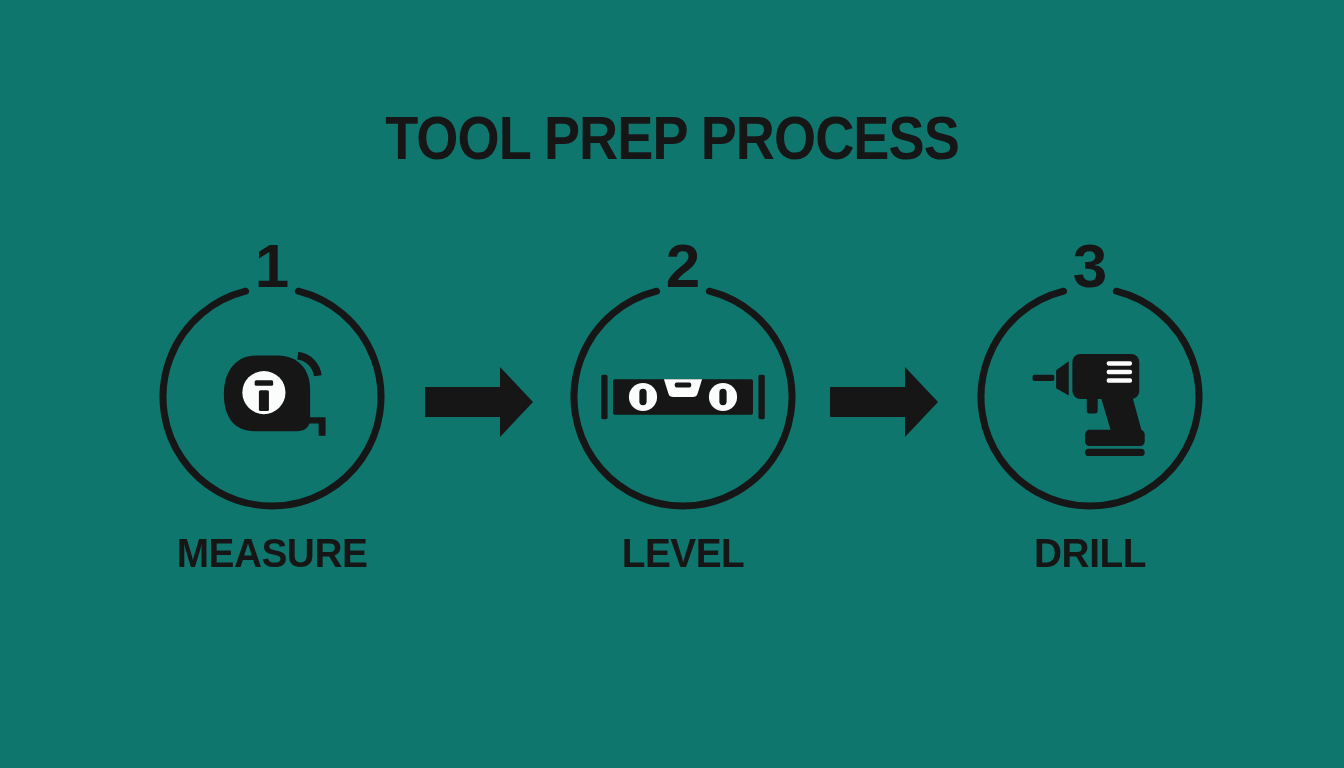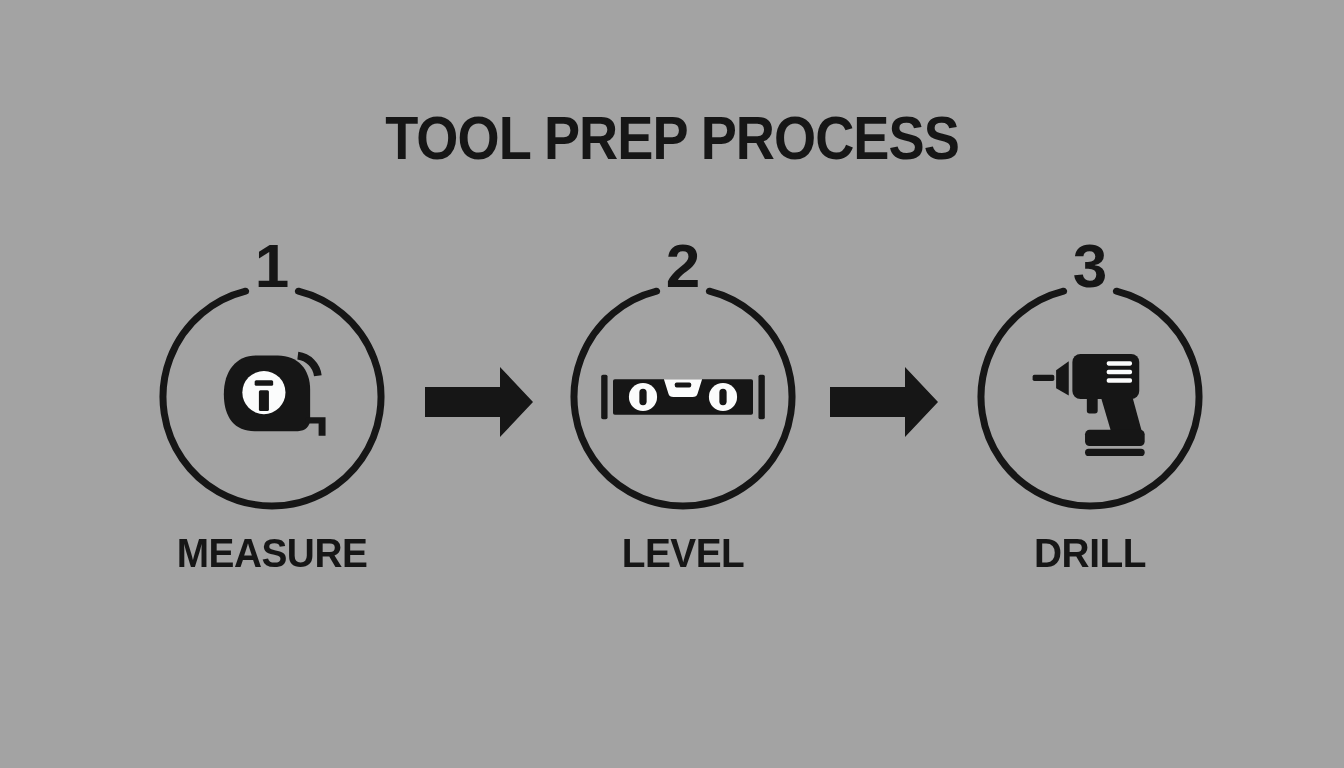--- a/index.html
+++ b/index.html
@@ -7,21 +7,21 @@
   body {
     font-family: "Liberation Sans", sans-serif;
     background: #fbfcfc;
     color: #161616;
     overflow: hidden;
   }
   .canvas {
     position: relative;
     width: 1344px;
     height: 768px;
-    background: #a3a3a3;
+    background: #0f766e;
   }
   .title {
     position: absolute;
     top: 102px;
     left: 0;
     width: 100%;
     text-align: center;
     font-size: 57px;
     font-weight: 700;
     letter-spacing: -1px;

